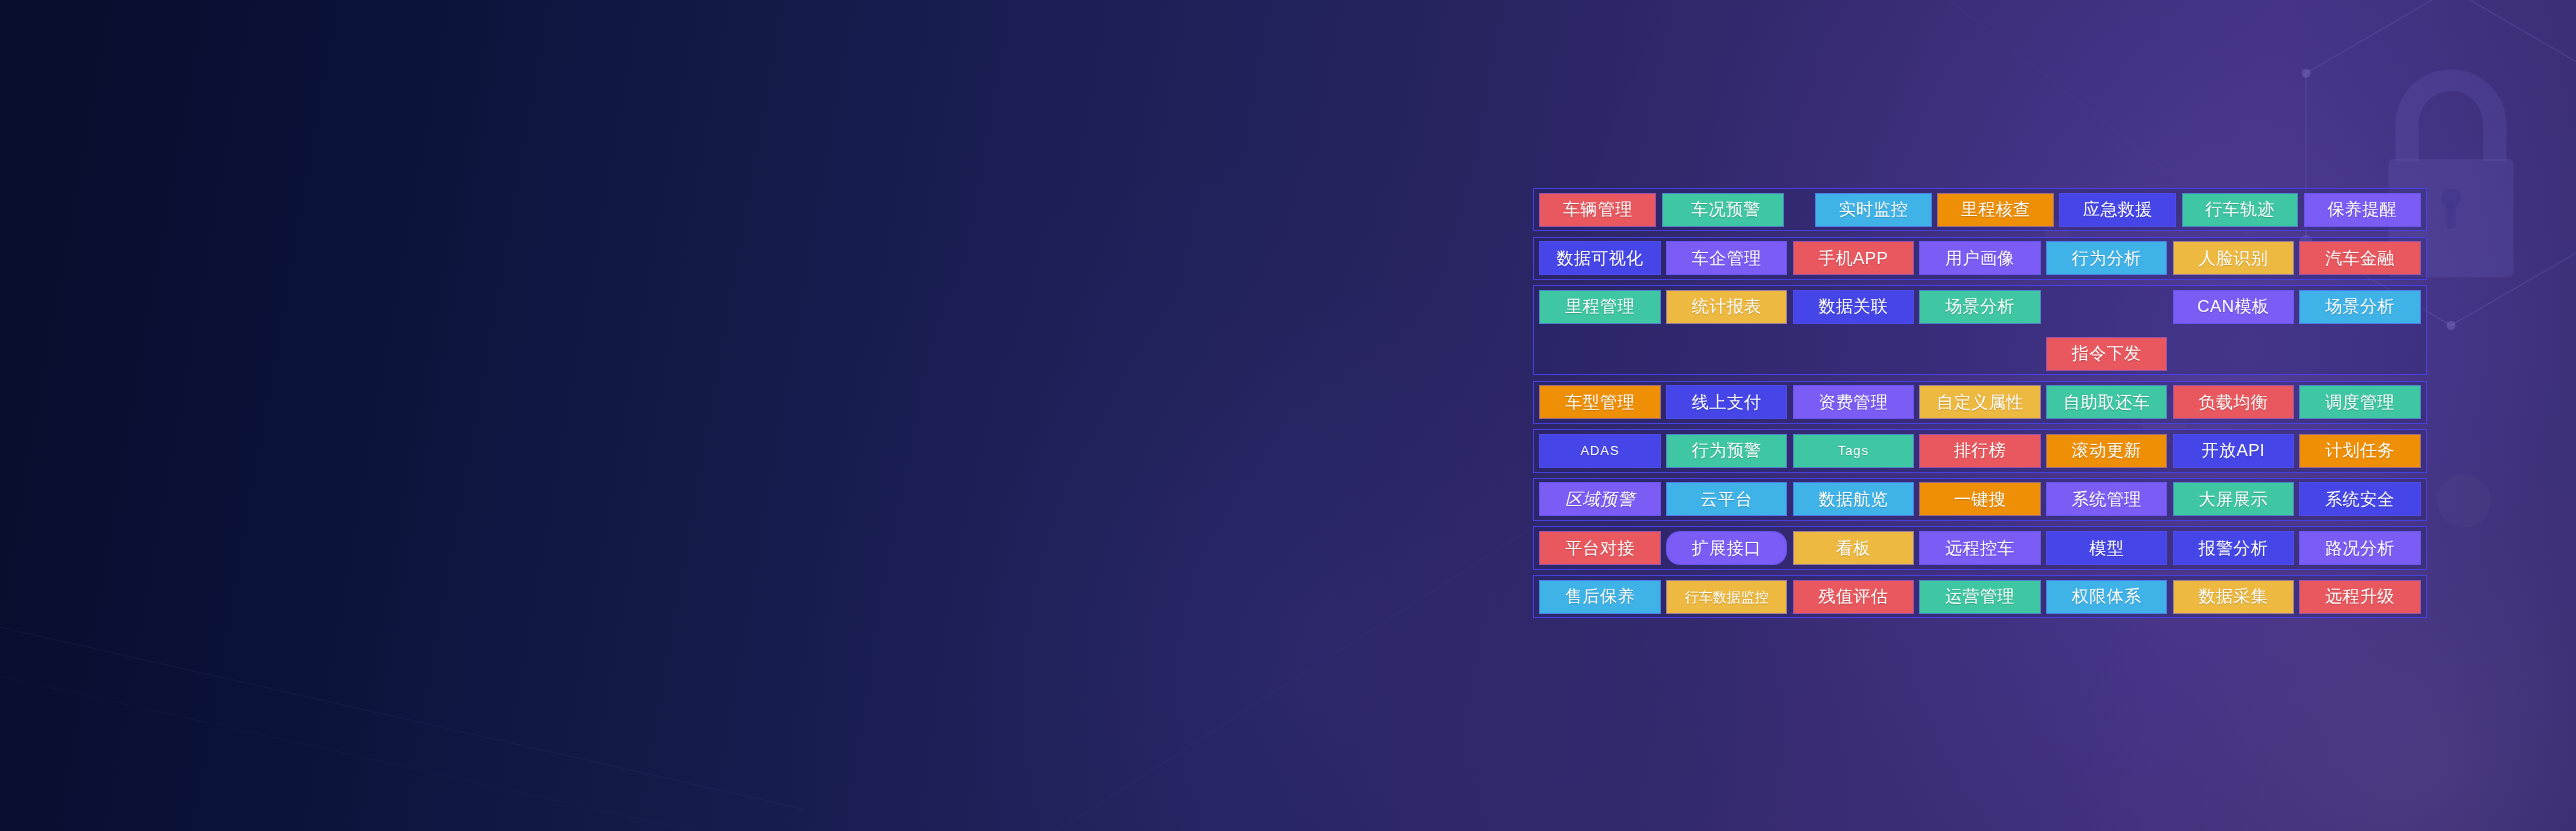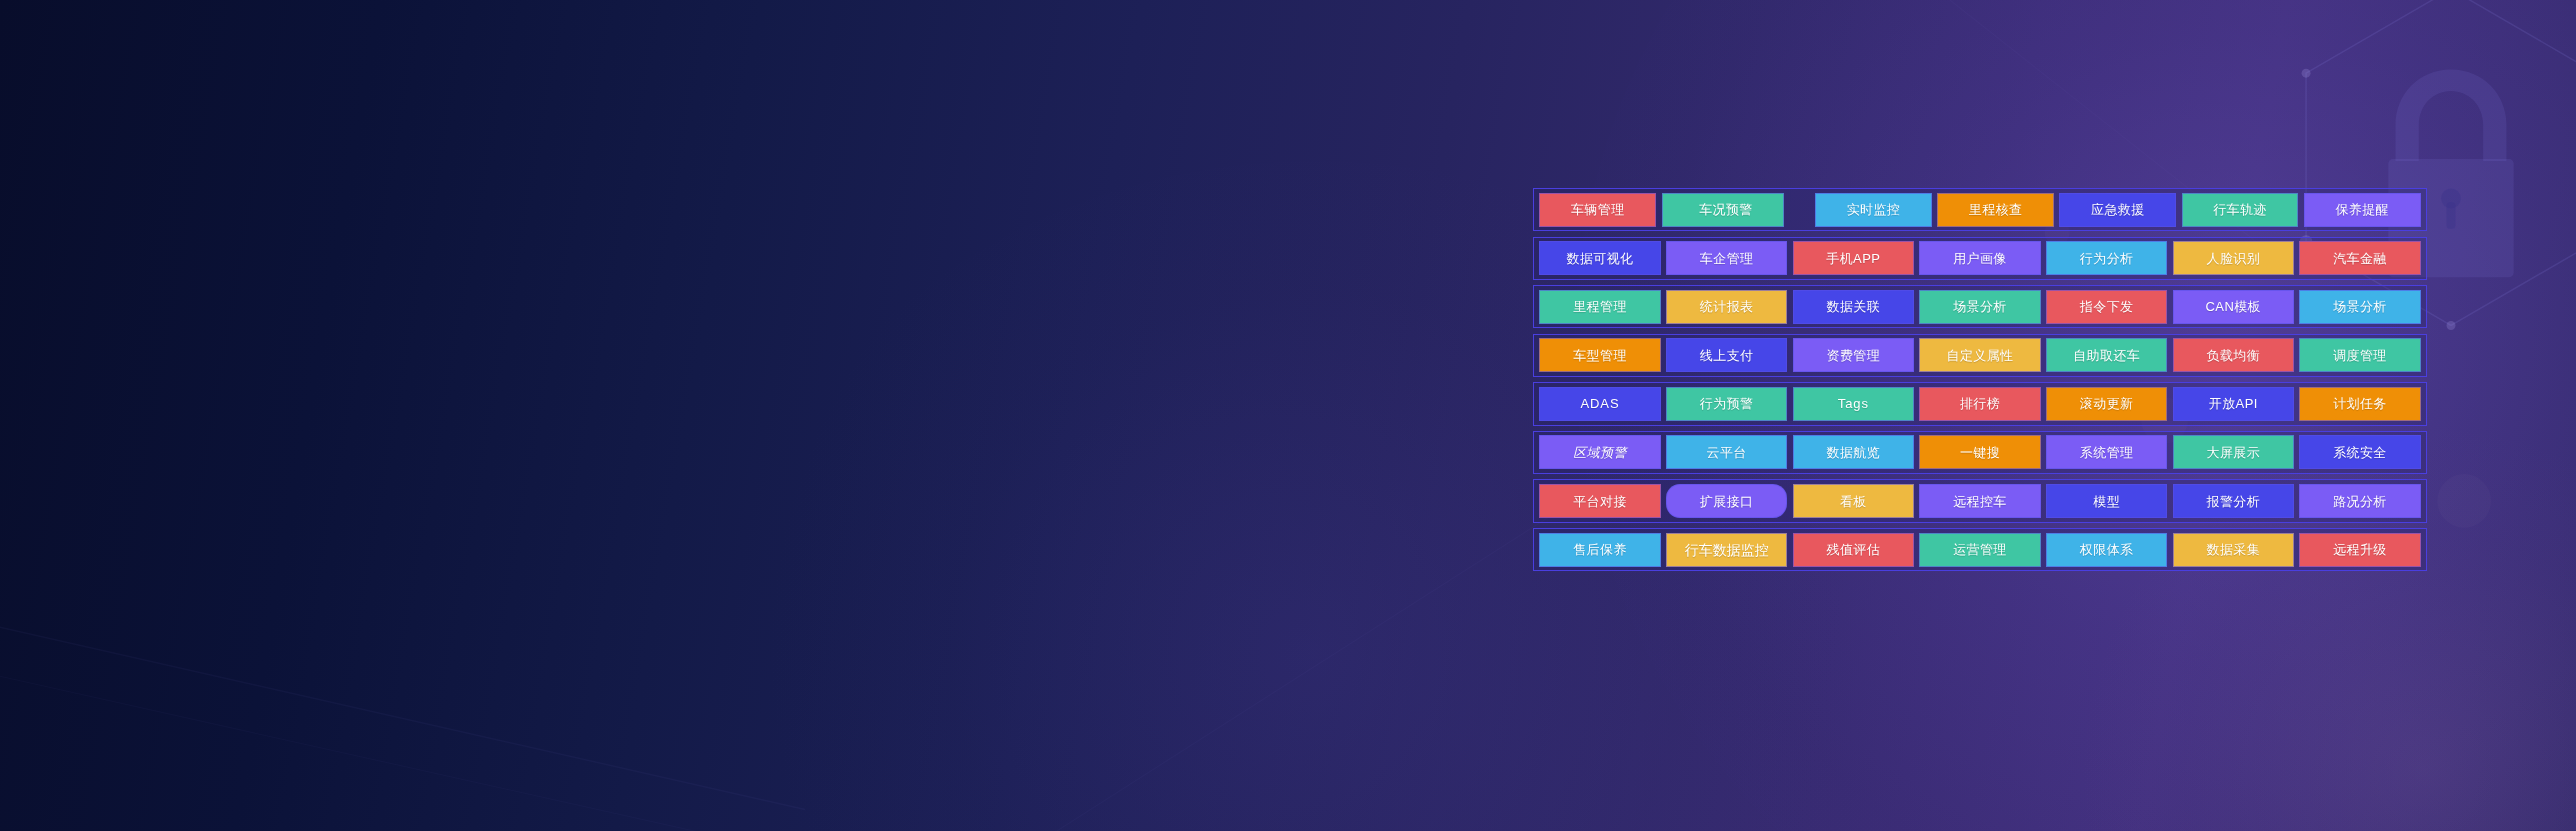--- a/index.html
+++ b/index.html
@@ -109,21 +109,21 @@
     border: 0.9px solid rgba(90, 80, 230, 0.55);
     display: flex;
     align-items: center;
     justify-content: center;
     cursor: pointer;
     user-select: none;
   }
 
   .tile-label {
     color: #ffffff;
-    font-size: 13px;
+    font-size: 17px;
     line-height: 1;
     letter-spacing: 0.4px;
     white-space: nowrap;
     text-shadow: 0 0.9px 0.9px rgba(0,0,0,0.18);
   }
   .tile-label.small { font-size: 14px; letter-spacing: 0; }
   .tile-label.latin { font-size: 13px; letter-spacing: 0.9px; }
 </style>
 </head>
 <body>
@@ -218,21 +218,21 @@
         </div>
         <div class="tile" style="background: rgb(238, 185, 64);">
           <span class="tile-label">统计报表</span>
         </div>
         <div class="tile" style="background: rgb(70, 70, 232);">
           <span class="tile-label">数据关联</span>
         </div>
         <div class="tile" style="background: rgb(63, 198, 163);">
           <span class="tile-label">场景分析</span>
         </div>
-        <div class="tile" style="background: rgb(232, 88, 94);">
+        <div class="tile" style="background: rgb(232, 88, 94); margin-top: 47px;">
           <span class="tile-label">指令下发</span>
         </div>
         <div class="tile" style="background: rgb(123, 92, 245);">
           <span class="tile-label">CAN模板</span>
         </div>
         <div class="tile" style="background: rgb(63, 179, 232);">
           <span class="tile-label">场景分析</span>
         </div>
       </div>
       <div class="grid-row">

